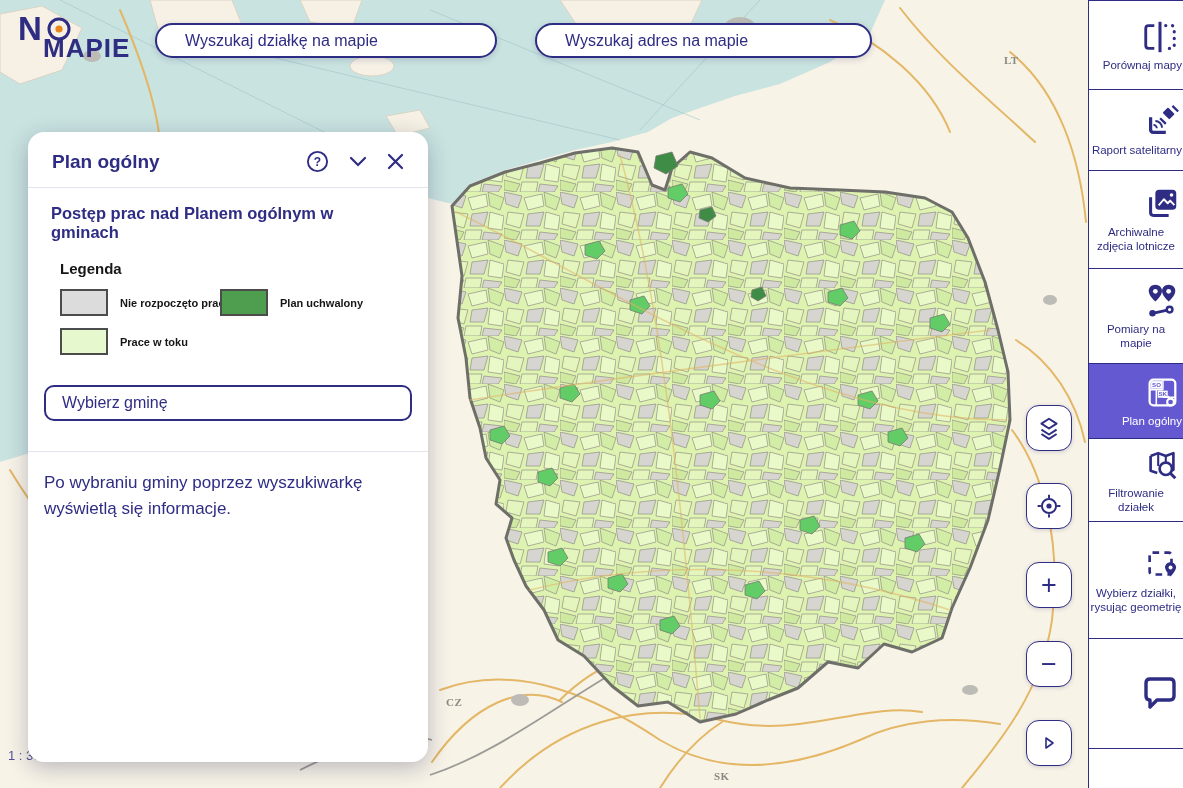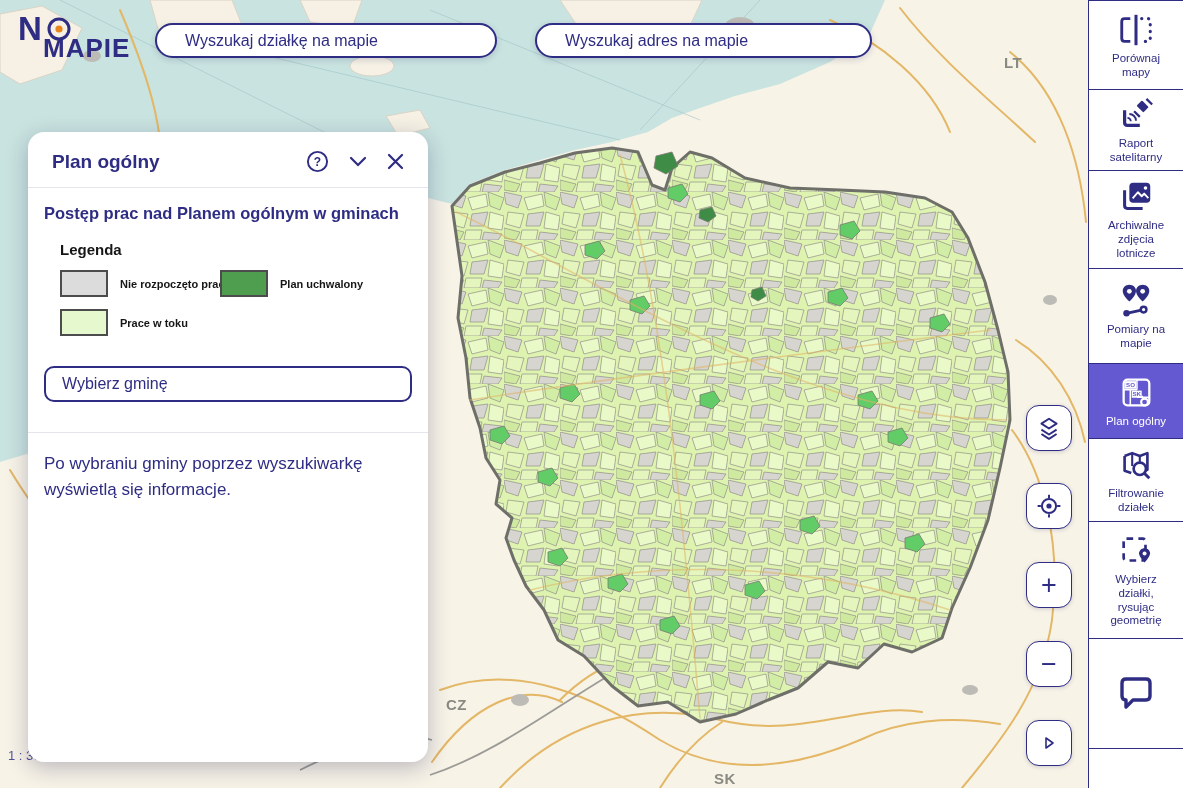--- a/index.html
+++ b/index.html
@@ -2,22 +2,22 @@
 <html><head>
 <meta charset="utf-8">
 <style>
   * { margin:0; padding:0; box-sizing:border-box; }
   html,body { width:1183px; height:788px; overflow:hidden;
     font-family:"Liberation Sans", sans-serif; }
   #stage { position:relative; width:1183px; height:788px; background:#f8f3e7; }
 
   
   #map-svg { position:absolute; left:0; top:0; z-index:0; }
-  .country-label { position:absolute; z-index:1; color:#8a8a84; font-size:15px;
-    font-weight:bold; letter-spacing:.5px; }
+  .country-label { position:absolute; z-index:1; color:#8a8a84; font-size:11px;
+    font-weight:bold; letter-spacing:.5px;font-family:Liberation Serif, serif; }
   #scale-text { position:absolute; left:8px; top:748px; z-index:1;
     color:#34348c; font-size:13px; opacity:.85; }
 
   
   #logo { position:absolute; left:18px; top:12px; z-index:4; width:130px; color:#2e2c83; }
   #logo .row1 { display:flex; align-items:center; }
   #logo .n { font-size:33px; font-weight:700; line-height:1; }
   #logo svg { margin-left:3px; margin-top:2px; }
   #logo .row2 { font-size:26px; font-weight:700; letter-spacing:1px;
     margin-left:25px; margin-top:-10px; line-height:1; }
@@ -34,21 +34,21 @@
   
   #panel { position:absolute; left:28px; top:132px; width:400px; height:630px;
     background:#fff; border-radius:16px; z-index:5;
     box-shadow:0 6px 22px rgba(30,30,80,.28); }
   #panel-header { display:flex; align-items:center; justify-content:space-between;
     padding:18px 24px 14px 24px; }
   #panel-title { color:#2e2c83; font-size:19px; font-weight:600; }
   .hdr-icons { display:flex; align-items:center; gap:20px; }
   .hdr-icons .hico { cursor:pointer; display:flex; align-items:center; }
   .divider { border-top:1px solid #e4e4ec; }
-  #panel-subtitle { padding:16px 24px 4px 16px; color:#2e2c83; font-size:16.5px;
+  #panel-subtitle { padding:16px 24px 4px 23px; color:#2e2c83; font-size:16.5px;
     font-weight:bold; }
   #legend { margin:14px 24px 0 32px; }
   #legend-heading { color:#161616; font-size:15px; font-weight:bold; margin-bottom:12px; }
   #legend-grid { display:grid; grid-auto-flow:column; grid-template-rows:auto auto;
     grid-template-columns:160px auto; row-gap:12px; }
   .legend-item { display:flex; align-items:center; gap:12px; }
   .swatch { width:48px; height:27px; border:2px solid #4c4c4c; flex:none; }
   .legend-label { color:#161616; font-size:11px; font-weight:bold; white-space:nowrap; }
   #select-gmina { display:block; margin:30px 16px 0 16px; width:368px; height:36px;
     background:#fff; border:2px solid #2e2c83; border-radius:10px; color:#2e2c83;
@@ -66,22 +66,22 @@
   #ctl-layers { top:405px; } #ctl-locate { top:483px; }
   #ctl-zoomin { top:562px; font-size:27px; font-weight:300; }
   #ctl-zoomout { top:641px; font-size:27px; font-weight:300; }
   #ctl-expand { top:720px; }
 
   
   #sidebar { position:absolute; right:0; top:0; width:95px; height:788px; z-index:6;
     background:#fff; border-left:1.5px solid #2e2c83; border-top:1.5px solid #2e2c83;
     display:flex; flex-direction:column; }
   .sb-item { border-bottom:1.5px solid #2e2c83; display:flex; flex-direction:column;
-    align-items:center; justify-content:center; gap:3px; cursor:pointer;
-    padding:4px 14px; background:#fff; }
+    align-items:flex-end; justify-content:center; gap:3px; cursor:pointer;
+    padding:4px 1px; background:#fff; }
   .sb-item:nth-child(1){height:89px}.sb-item:nth-child(2){height:81px}
   .sb-item:nth-child(3){height:98px}.sb-item:nth-child(4){height:95px}
   .sb-item:nth-child(5){height:75px}.sb-item:nth-child(6){height:83px}
   .sb-item:nth-child(7){height:117px}.sb-item:nth-child(8){height:110px}
   .sb-item:nth-child(9){height:40px; border-bottom:none; justify-content:flex-start; padding-top:8px;}
   .sb-label { color:#2e2c83; font-size:11.5px; line-height:1.2; text-align:center; }
   .sb-item.active { background:#6559d2; }
   .sb-item.active .sb-label { color:#fff; }
   .sb-icon { display:flex; align-items:center; justify-content:center; }
 </style>

